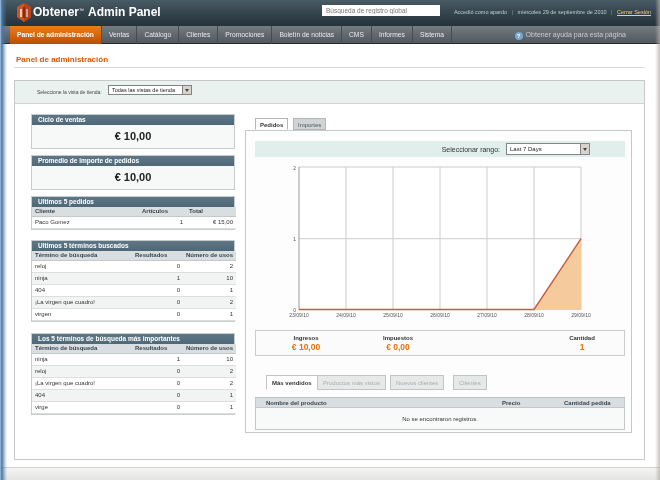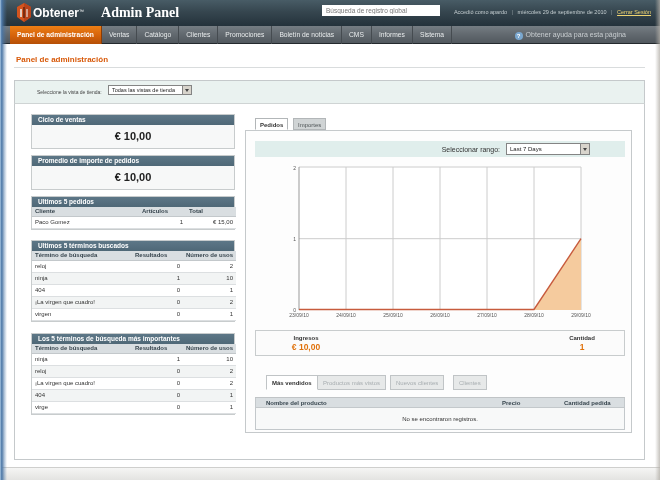--- a/index.html
+++ b/index.html
@@ -7,21 +7,21 @@
 body { font-family:"Liberation Sans", sans-serif; background:#fff; }
 #page { position:relative; width:660px; height:480px; overflow:hidden; background:#fff; }
 .abs { position:absolute; }
 
 
 #header { left:0; top:0; width:660px; height:26px;
   background:linear-gradient(180deg,#485c66 0%,#36464f 45%,#24323b 100%); }
 #logo { left:17px; top:3px; }
 #brand { left:33px; top:5px; color:#fff; font-size:12px; letter-spacing:0; }
 #brand b { font-size:12px; font-weight:bold; }
-#brand .ap { font-size:14px; font-weight:bold; margin-left:17px;font-family:Liberation Serif, serif; }
+#brand .ap { font-size:12px; font-weight:bold; margin-left:4px; }
 #gsearch { left:322px; top:5px; width:118px; height:11px; background:#fff; border:1px solid #fff;
   font-size:6.5px; color:#777; padding:0 3px; font-family:"Liberation Sans",sans-serif; }
 #hright { right:9px; top:9px; font-size:5.5px; color:#c3cdd0; }
 #hright .sep { color:#8b979b; margin:0 3px; }
 #hright a { color:#efd470; text-decoration:underline; }
 
 
 #nav { left:0; top:26px; width:660px; height:18px;
   background:linear-gradient(180deg,#757d83 0%,#62696f 50%,#51585e 100%);
   border-bottom:1px solid #23292d; }
@@ -288,20 +288,24 @@
       <text x="249" y="157" text-anchor="middle">28/09/10</text>
       <text x="296" y="157" text-anchor="middle">29/09/10</text>
     </g>
   </svg>
 
   <div id="totals" class="abs">
     <div class="cell" style="left:4px;">
         <div class="cl">Ingresos</div>
         <div class="cv">€ 10,00</div>
       </div>
+    <div class="cell" style="left:96px;">
+        <div class="cl">Impuestos</div>
+        <div class="cv">€ 0,00</div>
+      </div>
     <div class="cell" style="left:280px;">
         <div class="cl">Cantidad</div>
         <div class="cv">1</div>
       </div>
   </div>
 
   <div class="btab on abs" style="left:266px;">Más vendidos</div>
   <div class="btab off abs" style="left:317px;">Productos más vistos</div>
   <div class="btab off abs" style="left:390px;">Nuevos clientes</div>
   <div class="btab off abs" style="left:453px;">Clientes</div>

